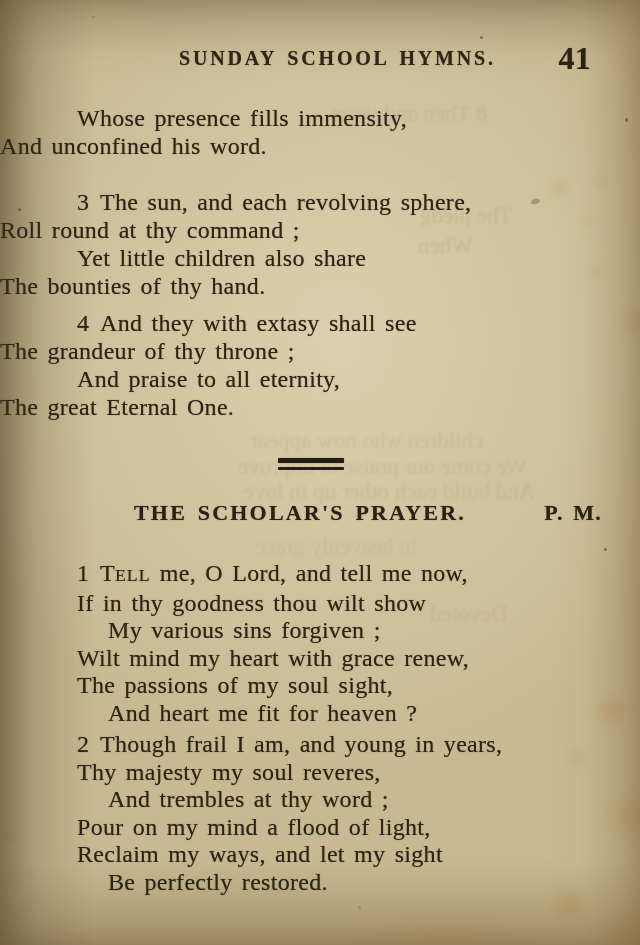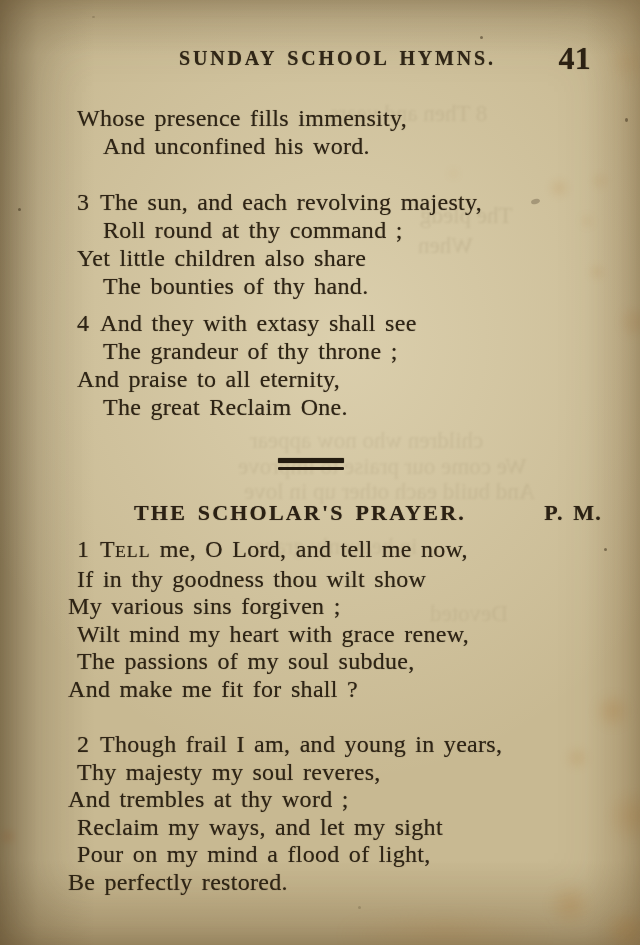--- a/index.html
+++ b/index.html
@@ -26,23 +26,23 @@
   .running-head{
     position:absolute; top:47px; left:179px;
     font-size:20px; font-weight:700; letter-spacing:2.8px; color:#302617;
   }
   .page-num{
     position:absolute; top:40px; right:49px;
     font-size:32px; font-weight:700; color:#2b2113;
   }
   .stanza{ position:absolute; left:0; right:0; font-size:24px; line-height:28px;margin-top:8px; }
   .s0{top:96px} .s1{top:180px} .s2{top:301px}
-  .s3{top:528px; line-height:27.6px} .s4{top:723px; line-height:27.6px}
+  .s3{top:552px; line-height:27.6px} .s4{top:723px; line-height:27.6px}
   .line{white-space:nowrap;}
-  .i0{padding-left:77px} .i1{padding-left:103px} .i2{padding-left:68px}
+  .i0{padding-left:77px} .i1{} .i2{padding-left:108px}
   .vnum{display:inline-block; width:23px;}
   .sc{font-size:.74em; letter-spacing:1px;}
   .divider{ position:absolute; left:278px; top:458px; width:66px; }
   .rule-thick{height:5px; background:#241c10; border-radius:1px; box-shadow:0 0 1px rgba(36,28,16,.8);}
   .rule-thin{height:2.5px; background:#241c10; margin-top:4px; border-radius:1px;}
   .title-row{
     position:absolute; top:500px; left:134px; width:468px;
     display:flex; justify-content:space-between; align-items:baseline;
     font-size:22px; font-weight:700; color:#2b2114;
   }
@@ -104,58 +104,58 @@
   <div class="ghost g6">And build each other up in love</div>
   <div class="ghost g7">in heavenly grace</div>
   <div class="ghost g8">Devoted</div>
 
   <div class="stanza s0 ink">
     <div class="line i0">Whose presence fills immensity,</div>
     <div class="line i1">And unconfined his word.</div>
   </div>
 
   <div class="stanza s1 ink">
-    <div class="line i0"><span class="vnum">3</span><span>The sun, and each revolving majesty,</span></div>
+    <div class="line i0"><span class="vnum">3</span><span>The sun, and each revolving sphere,</span></div>
     <div class="line i1">Roll round at thy command ;</div>
     <div class="line i0">Yet little children also share</div>
     <div class="line i1">The bounties of thy hand.</div>
   </div>
 
   <div class="stanza s2 ink">
     <div class="line i0"><span class="vnum">4</span><span>And they with extasy shall see</span></div>
     <div class="line i1">The grandeur of thy throne ;</div>
     <div class="line i0">And praise to all eternity,</div>
-    <div class="line i1">The great Reclaim One.</div>
+    <div class="line i1">The great Eternal One.</div>
   </div>
 
   <div class="divider">
     <div class="rule-thick"></div>
     <div class="rule-thin"></div>
   </div>
 
   <div class="title-row ink">
     <span class="hymn-title">THE SCHOLAR'S PRAYER.</span>
     <span class="hymn-meter">P. M.</span>
   </div>
 
   <div class="stanza s3 ink">
     <div class="line i0"><span class="vnum">1</span><span>T</span><span class="sc">ELL</span><span> me, O Lord, and tell me now,</span></div>
     <div class="line i0">If in thy goodness thou wilt show</div>
     <div class="line i2">My various sins forgiven ;</div>
     <div class="line i0">Wilt mind my heart with grace renew,</div>
-    <div class="line i0">The passions of my soul subdue,</div>
-    <div class="line i2">And make me fit for shall ?</div>
+    <div class="line i0">The passions of my soul sight,</div>
+    <div class="line i2">And heart me fit for heaven ?</div>
   </div>
 
   <div class="stanza s4 ink">
     <div class="line i0"><span class="vnum">2</span><span>Though frail I am, and young in years,</span></div>
     <div class="line i0">Thy majesty my soul reveres,</div>
     <div class="line i2">And trembles at thy word ;</div>
+    <div class="line i0">Pour on my mind a flood of light,</div>
     <div class="line i0">Reclaim my ways, and let my sight</div>
-    <div class="line i0">Pour on my mind a flood of light,</div>
     <div class="line i2">Be perfectly restored.</div>
   </div>
 
   <div class="stain st1"></div>
   <div class="stain st2"></div>
   <div class="stain st3"></div>
   <div class="stain st4"></div>
   <div class="stain st5"></div>
   <div class="stain st6"></div>
   <div class="stain st7"></div>

